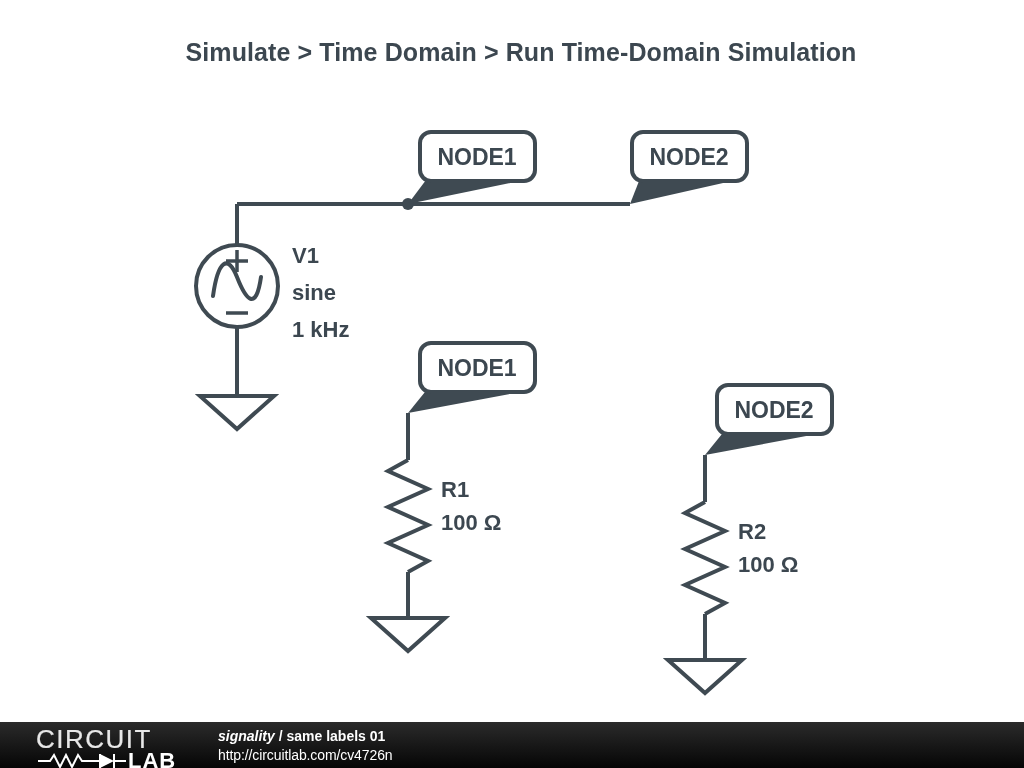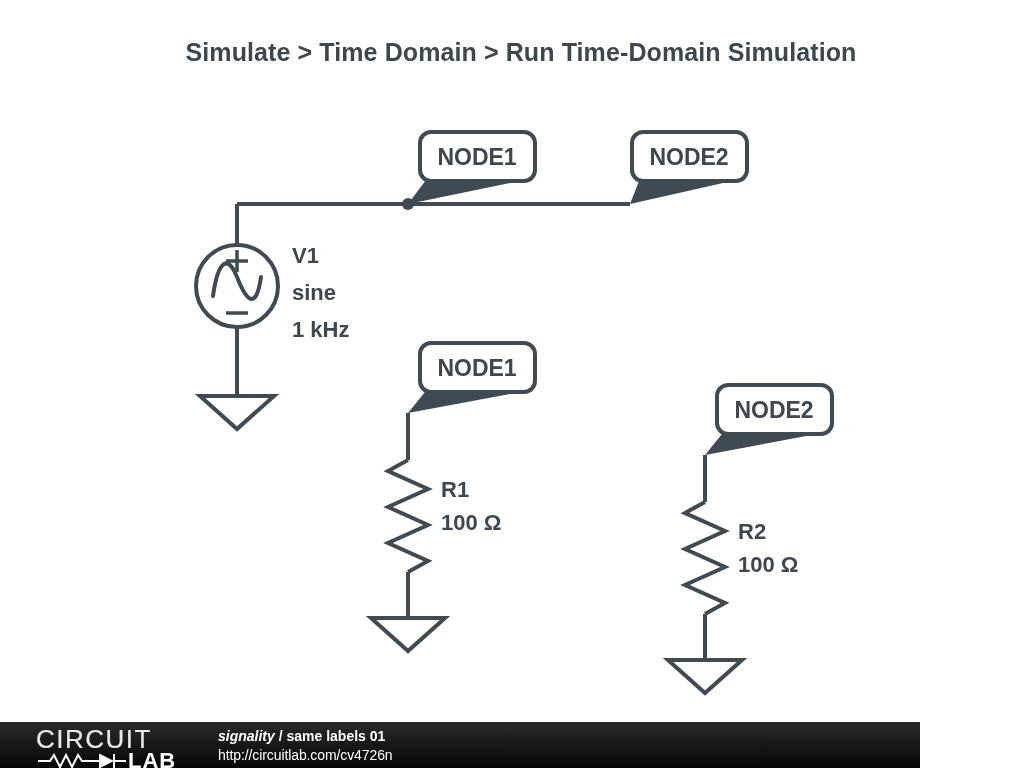--- a/index.html
+++ b/index.html
@@ -42,21 +42,21 @@
     top: 0;
     width: 1024px;
     height: 722px;
   }
 
   
   #footer {
     position: absolute;
     left: 0;
     top: 722px;
-    width: 920px;
+    width: 1024px;
     height: 46px;
     background: linear-gradient(to bottom, #2b2b2b 0%, #1a1a1a 45%, #050505 100%);
     overflow: hidden;
   }
   #footer-logo {
     position: absolute;
     left: 36px;
     top: 4px;
     width: 160px;
     height: 42px;

